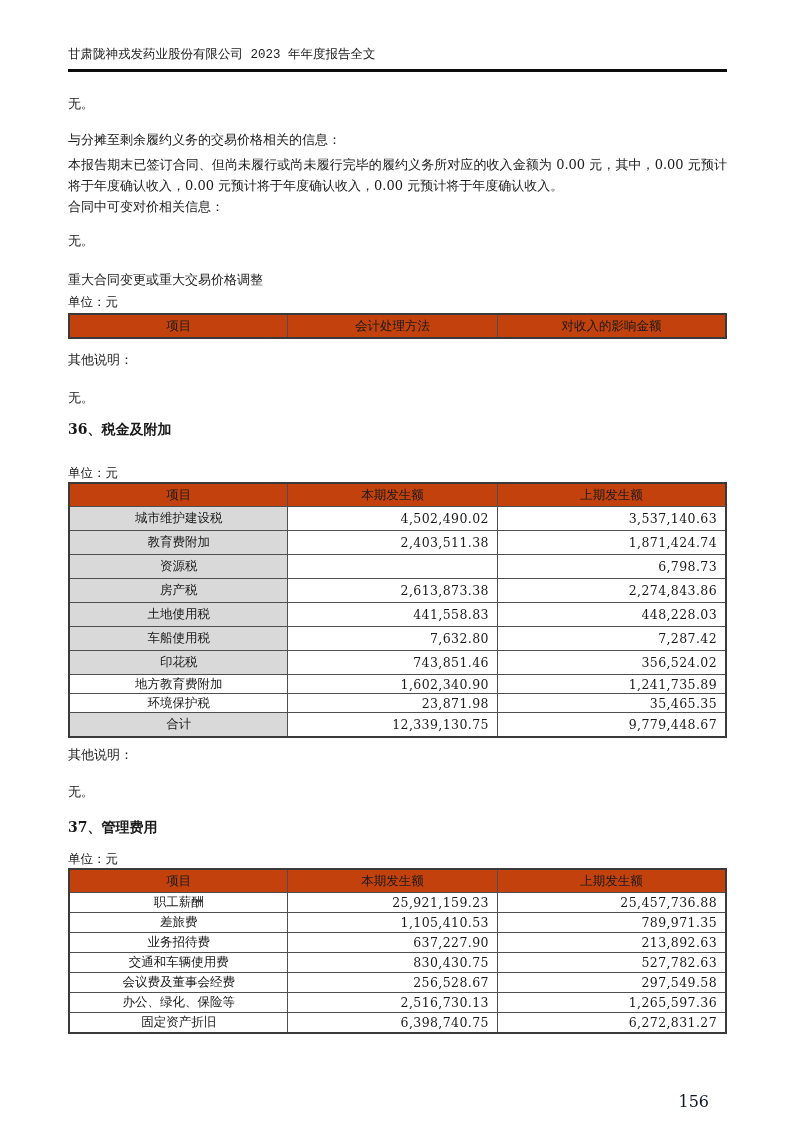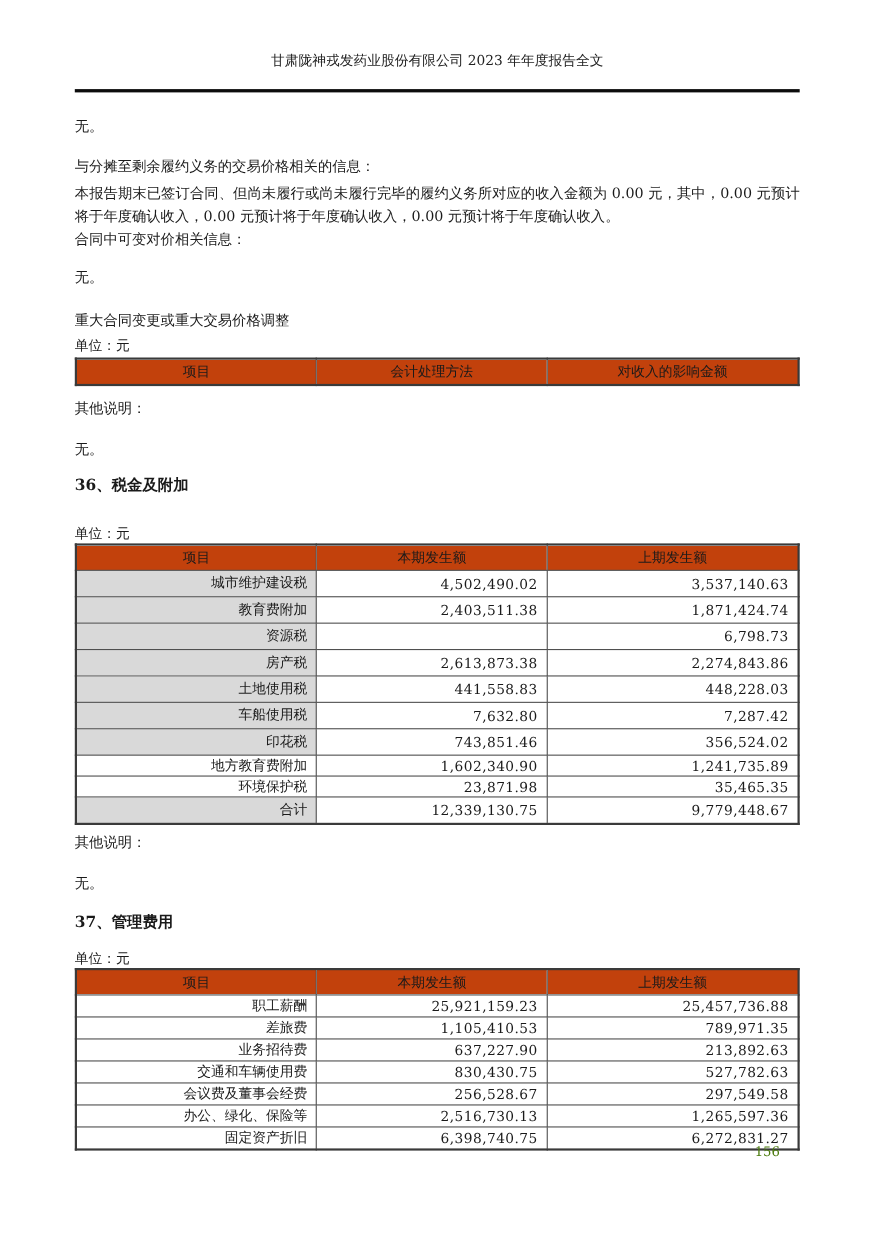--- a/index.html
+++ b/index.html
@@ -8,26 +8,27 @@
     width: 793px;
     height: 1122px;
     background: #ffffff;
     overflow: hidden;
     font-family: "DejaVu Serif", "Liberation Serif", serif;
     color: #1a1a1a;
   }
   .content { padding: 0 66px 0 68px; }
   .doc-header {
     padding-top: 47px;
-    padding-bottom: 18px;
+    padding-bottom: 6px;
     border-bottom: 3px solid #0c0c0c;
-    text-align: center;
+    text-align: left;
     font-size: 12.5px;
     line-height: 16px;
     color: #222;
+    font-family: Liberation Mono, monospace;
   }
   .body-text {
     font-size: 13px;
     line-height: 17px;
     margin: 0;
   }
   .para {
     font-size: 13px;
     line-height: 21px;
     margin: 0;
@@ -57,36 +58,36 @@
     padding: 0 8px;
     overflow: hidden;
     white-space: nowrap;
   }
   table.data-table th {
     background: #c2410c;
     font-weight: normal;
     text-align: center;
     height: 22px;
   }
-  td.label-cell { text-align: right; font-family: Liberation Serif, serif; }
+  td.label-cell { text-align: center; font-family: Liberation Serif, serif; }
   td.num-cell { text-align: right; letter-spacing: 0.4px; }
   
   .table-36 tbody td { height: 23px; }
   .table-36 tbody td:first-child { background: #d9d9d9; }
   .table-36 tbody tr:nth-child(8) td, .table-36 tbody tr:nth-child(9) td { height: 18px; }
   .table-36 tbody tr:nth-child(8) td:first-child,
   .table-36 tbody tr:nth-child(9) td:first-child { background: #ffffff; }
   
   .table-37 tbody td { height: 19px; }
   .page-number {
     position: absolute;
-    top: 1040px;
+    top: 1092px;
     right: 84px;
-    font-size: 12px;
-    color: #4d7c0f;
+    font-size: 16px;
+    color: #0f172a;
   }
 </style>
 </head>
 <body>
 
 <div class="page">
   <div class="content">
 
     <div class="doc-header">
       <span>甘肃陇神戎发药业股份有限公司 2023 年年度报告全文</span>

